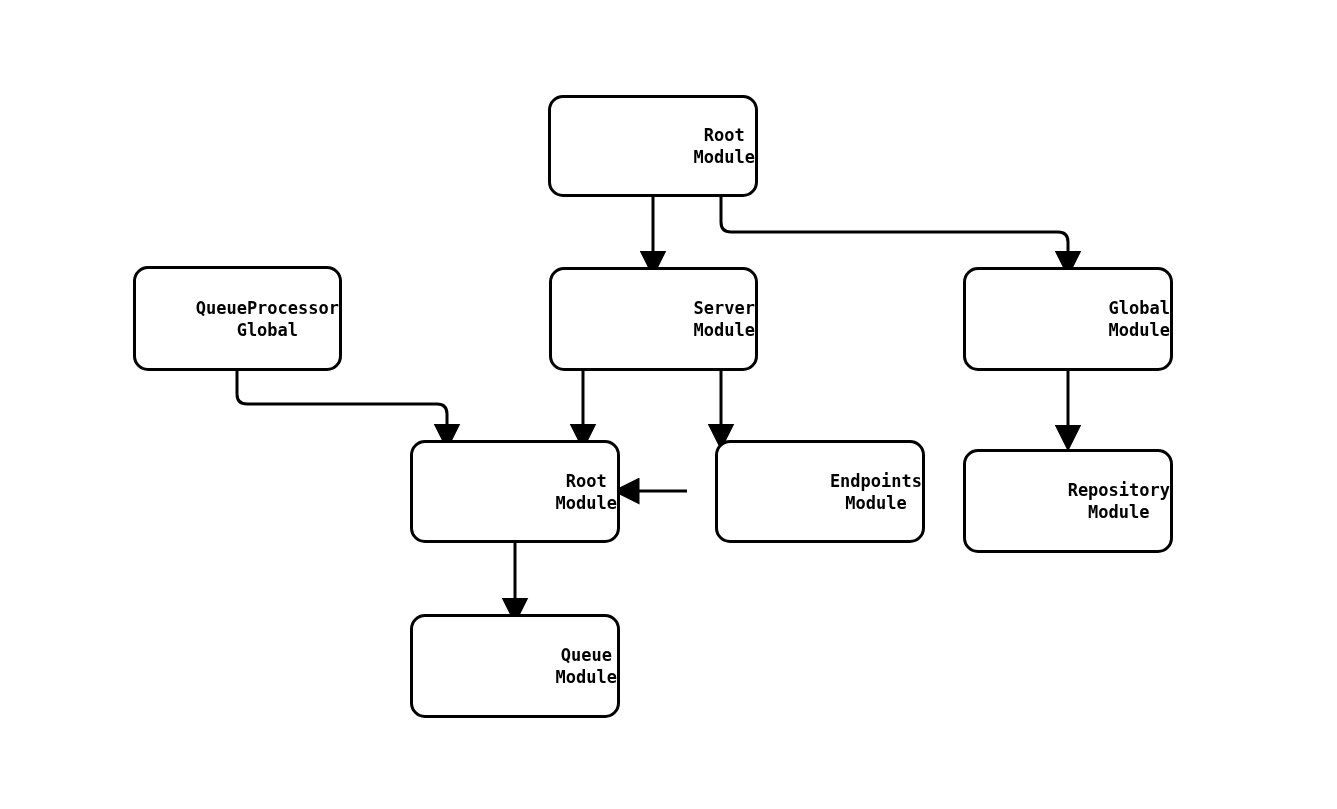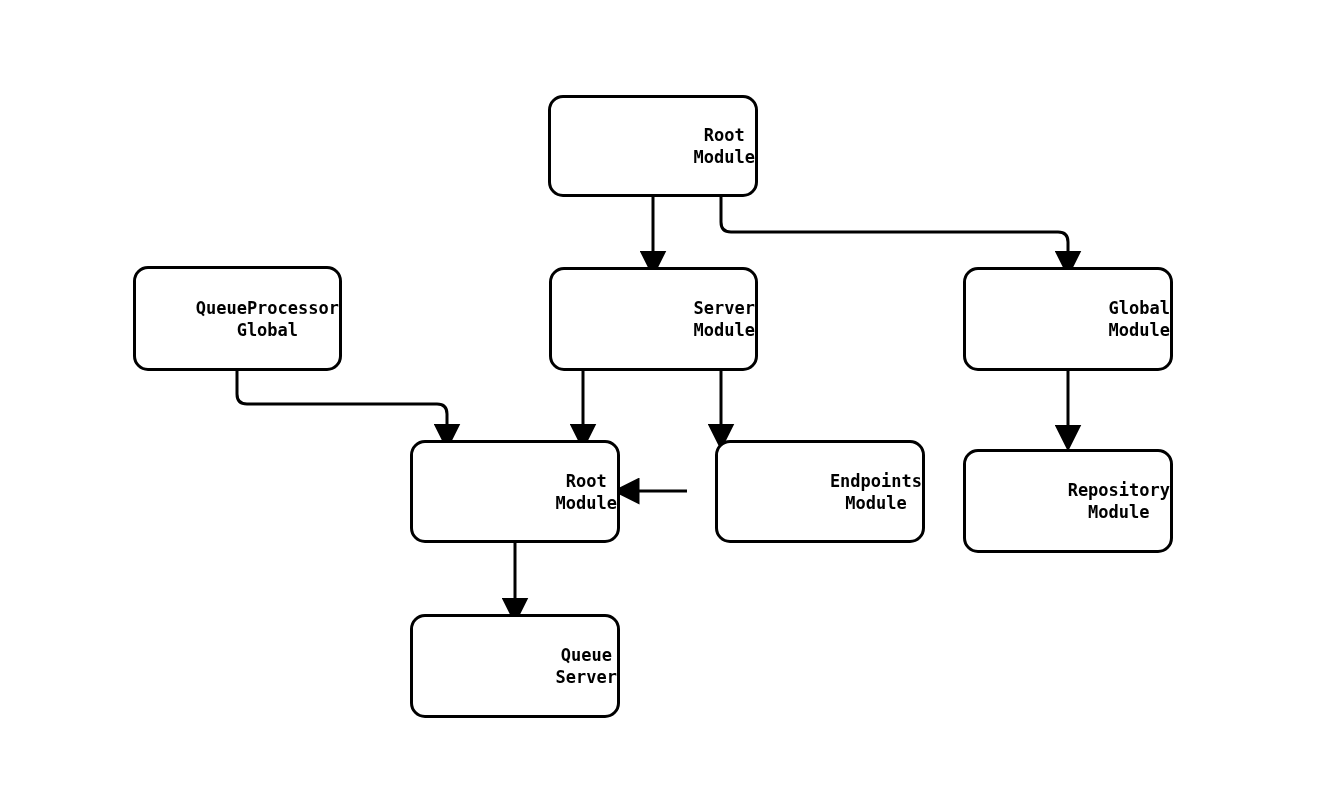--- a/index.html
+++ b/index.html
@@ -121,16 +121,16 @@
 Module</div>
   </div>
 
   <div class="node" style="left:963px; top:441px; width:210px; height:104px;margin-top:8px;">
     <div class="node-label">Repository
 Module</div>
   </div>
 
   <div class="node" style="left:410px; top:614px; width:210px; height:104px;">
     <div class="node-label">Queue
-Server</div>
+Module</div>
   </div>
 
 </div>
 
 </body></html>

